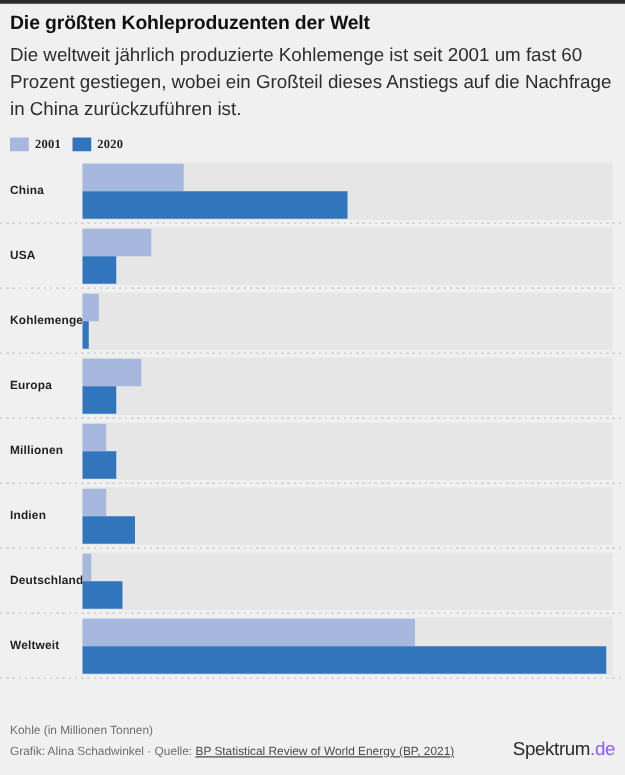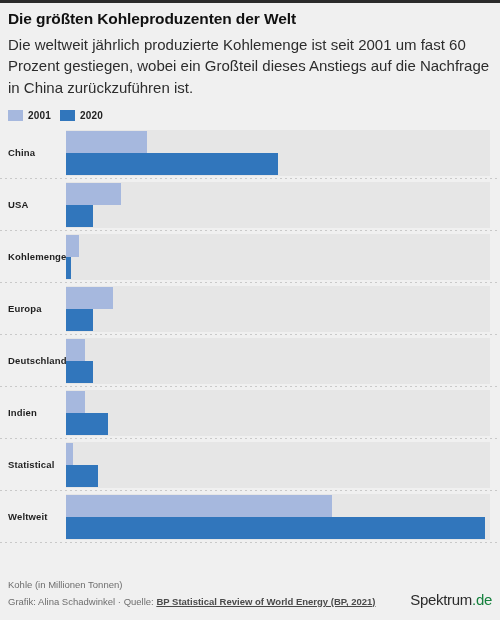--- a/index.html
+++ b/index.html
@@ -21,21 +21,21 @@
     margin:7px 0 4px 8px;letter-spacing:-0.1px;
   }
   .subtitle{
     font-size:15px;color:#2d2d2d;line-height:1.42;
     margin:6px 8px 0 8px;font-weight:normal;
   }
 
   .legend{margin:12px 0 0 8px;display:flex;align-items:center;gap:9px;}
   .legend-item{display:flex;align-items:center;gap:5px;}
   .swatch{width:15px;height:11px;display:inline-block;}
-  .legend-label{font-size:10px;font-weight:bold;color:#222;letter-spacing:0.2px;}
+  .legend-label{font-size:10px;font-weight:bold;color:#222;letter-spacing:0.2px;font-family:Liberation Serif, serif;}
 
   .plot{position:relative;margin-top:9px;width:400px;}
 
   .row{position:relative;height:52px;}
   .row-band{
     position:absolute;left:66px;top:0;width:424px;height:46px;background:#e6e6e6;
   }
   .row-label{
     position:absolute;left:8px;top:0;height:46px;
     display:flex;align-items:center;
@@ -51,26 +51,26 @@
   }
 
   .footer{position:absolute;left:0;bottom:0;width:500px;height:46px;margin-top:34px;}
   .foot-unit{
     position:absolute;left:8px;top:5px;font-size:9.5px;color:#6e6e6e;
   }
   .foot-credit{
     position:absolute;left:8px;top:22px;font-size:9.5px;color:#6e6e6e;
     white-space:nowrap;
   }
-  .foot-credit .src{color:#4a4a4a;text-decoration:underline;font-weight:bold;}
+  .foot-credit .src{color:#4a4a4a;text-decoration:underline;font-weight:normal;}
   .brand{
     position:absolute;right:8px;top:17px;font-size:15px;letter-spacing:-0.3px;
   }
   .brand .b1{font-weight:normal;color:#2b2b2b;}
-  .brand .b2{color:#15803d;font-weight:normal;}
+  .brand .b2{color:#8b5cf6;font-weight:normal;}
 </style>
 </head>
 <body>
 
 <div class="top-rule"></div>
 
 <div class="wrap">
 
   <div class="title">Die größten Kohleproduzenten der Welt</div>
   <div class="subtitle">Die weltweit jährlich produzierte Kohlemenge ist seit 2001 um fast 60 Prozent gestiegen, wobei ein Großteil dieses Anstiegs auf die Nachfrage in China zurückzuführen ist.</div>
@@ -110,35 +110,35 @@
       </div>
       <div class="row">
         <div class="row-band"></div>
         <div class="row-label">Europa</div>
         <div class="bar bar-a" style="background: rgb(166, 184, 222); width: 46.7487px;"></div>
         <div class="bar bar-b" style="background: rgb(49, 118, 188); width: 26.6359px;"></div>
         <div class="sep"></div>
       </div>
       <div class="row">
         <div class="row-band"></div>
-        <div class="row-label">Deutschland</div>
+        <div class="row-label">Millionen</div>
         <div class="bar bar-a" style="background: rgb(166, 184, 222); width: 19.0256px;"></div>
         <div class="bar bar-b" style="background: rgb(49, 118, 188); width: 26.6359px;"></div>
         <div class="sep"></div>
       </div>
       <div class="row">
         <div class="row-band"></div>
         <div class="row-label">Indien</div>
         <div class="bar bar-a" style="background: rgb(166, 184, 222); width: 19.0256px;"></div>
         <div class="bar bar-b" style="background: rgb(49, 118, 188); width: 41.8564px;"></div>
         <div class="sep"></div>
       </div>
       <div class="row">
         <div class="row-band"></div>
-        <div class="row-label">Statistical</div>
+        <div class="row-label">Deutschland</div>
         <div class="bar bar-a" style="background: rgb(166, 184, 222); width: 7.06667px;"></div>
         <div class="bar bar-b" style="background: rgb(49, 118, 188); width: 31.5282px;"></div>
         <div class="sep"></div>
       </div>
       <div class="row">
         <div class="row-band"></div>
         <div class="row-label">Weltweit</div>
         <div class="bar bar-a" style="background: rgb(166, 184, 222); width: 265.815px;"></div>
         <div class="bar bar-b" style="background: rgb(49, 118, 188); width: 418.564px;"></div>
         <div class="sep"></div>

